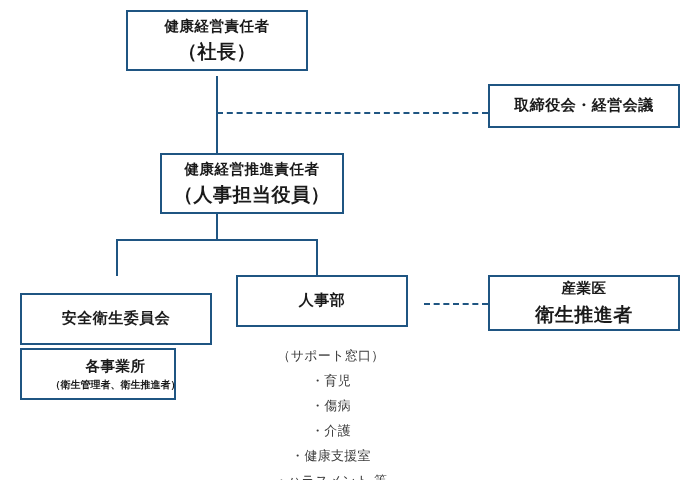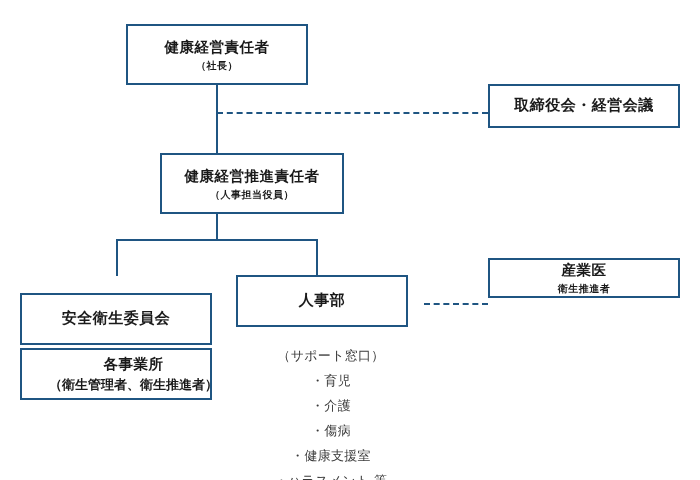--- a/index.html
+++ b/index.html
@@ -33,36 +33,36 @@
     line-height: 1.55;
     color: #1a1a1a;
   }
   .node .line1 {
     font-size: 14.5px;
     font-weight: 700;
     letter-spacing: 0.5px;
     white-space: nowrap;
   }
   .node .line2 {
-    font-size: 10px;
+    font-size: 19px;
     font-weight: 700;
     letter-spacing: 0.5px;
     white-space: nowrap;
   }
   .node.single .line1 { font-size: 15px; }
-  .node.smallsub .line2 { font-size: 13px; letter-spacing: 0px; }
+  .node.smallsub .line2 { font-size: 10px; letter-spacing: 0px; }
 
   
-  #node-ceo        { left: 126px; top: 24px;  width: 182px; height: 61px; }
+  #node-ceo        { left: 126px; top: 10px;  width: 182px; height: 61px; }
   #node-board      { left: 488px; top: 84px;  width: 192px; height: 44px; }
   #node-promoter   { left: 126px; top: 153px; width: 184px; height: 61px; margin-left: 34px; }
   #node-safety     { left: 20px;  top: 293px; width: 192px; height: 52px; }
   #node-hr         { left: 236px; top: 275px; width: 172px; height: 52px; }
-  #node-doctor     { left: 488px; top: 258px; width: 192px; height: 40px; }
-  #node-offices    { left: 20px;  top: 348px; width: 192px; height: 52px; padding-left: 35px; }
+  #node-doctor     { left: 488px; top: 275px; width: 192px; height: 56px; }
+  #node-offices    { left: 20px;  top: 348px; width: 156px; height: 52px; padding-left: 35px; }
 
   
   .vline {
     position: absolute;
     width: 2px;
     background: #1f5582;
   }
   .hline {
     position: absolute;
     height: 2px;
@@ -139,19 +139,19 @@
   </div>
 
   <div class="node smallsub" id="node-offices">
     <span class="line1">各事業所</span>
     <span class="line2">（衛生管理者、衛生推進者）</span>
   </div>
 
   <div id="support-list">
     <span class="head">（サポート窓口）</span>
     <span class="item">・育児</span>
+    <span class="item">・傷病</span>
     <span class="item">・介護</span>
-    <span class="item">・傷病</span>
     <span class="item">・健康支援室</span>
     <span class="item">・ハラスメント 等</span>
   </div>
 
 </div>
 
 </body></html>

